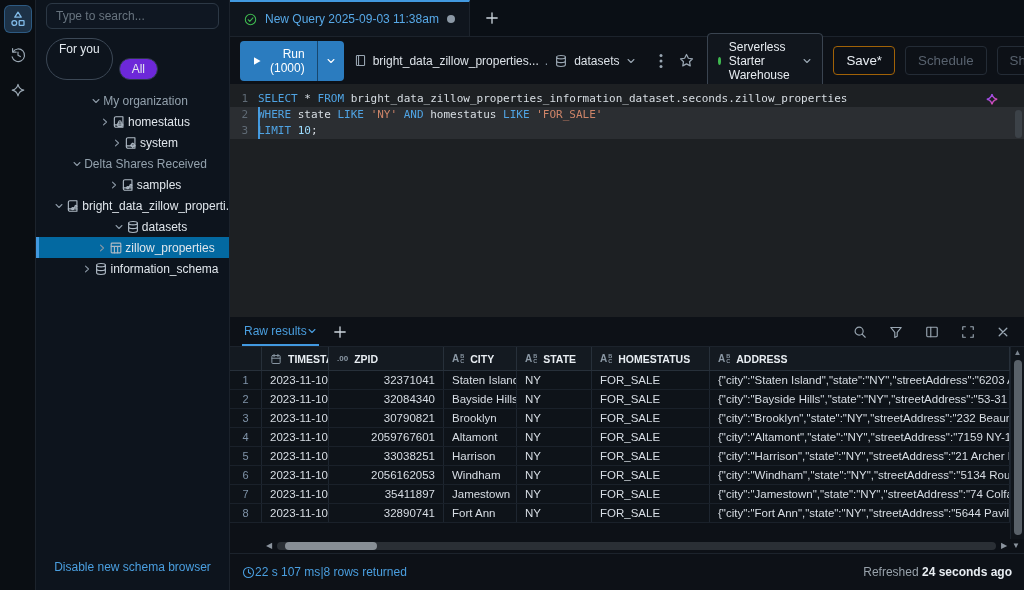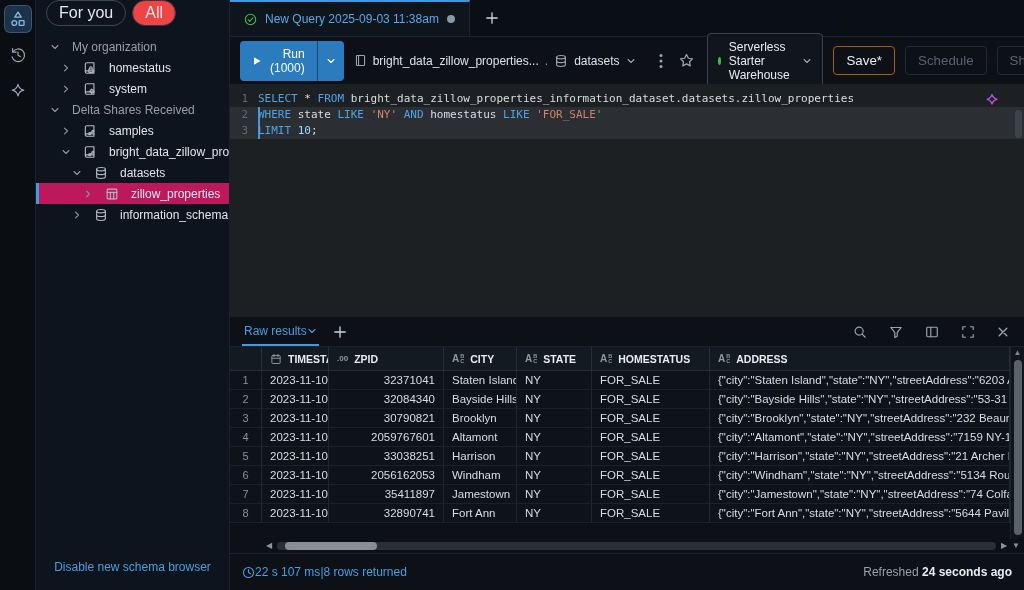--- a/index.html
+++ b/index.html
@@ -20,30 +20,30 @@
   .sidebar { width:194px; background:#0d141d; border-right:1px solid #1c232c;
              display:flex; flex-direction:column; flex:none;}
   .sb-header { display:flex; align-items:center; gap:10px; padding:9px 10px 6px;}
   .sb-title { font-weight:bold; font-size:13px; color:#e8edf2; flex:1;}
   .sb-hicon { color:#9aa7b3; cursor:pointer; }
   .sb-search { padding:3px 10px 9px; }
   .sb-search input { width:100%; background:#0f1722; border:1px solid #2c3845; border-radius:6px;
                      color:#dce2e8; padding:5px 9px; font-size:12px; font-family:inherit; outline:none;}
   .sb-search input::placeholder { color:#68747f; }
   .pills { display:flex; gap:6px; padding:0 10px 10px; }
-  .pill { border-radius:999px; padding:3px 12px; font-size:16px; color:#e2e8ee;
+  .pill { border-radius:999px; padding:3px 12px; font-size:12px; color:#e2e8ee;
           border:1px solid #3c4856; cursor:pointer;}
-  .pill.active { background:#ef4444; border-color:#2e3947; }
+  .pill.active { background:#6d28d9; border-color:#2e3947;margin-top:20px; }
   .tree { flex:1; overflow:hidden; }
-  .tree-row { display:flex; align-items:center; height:21px; gap:12px; position:relative;
-              color:#e0e6ec; cursor:pointer; white-space:nowrap; overflow:hidden;}
+  .tree-row { display:flex; align-items:center; height:21px; gap:2px; position:relative;
+              color:#e0e6ec; cursor:pointer; white-space:nowrap; overflow:hidden;justify-content:center;}
   .tree-row.section { color:#93a1ad; }
   .tree-row .chev { color:#8b98a5; display:flex; flex:none;}
   .tree-row .ticon { color:#aeb9c4; display:flex; flex:none;}
-  .tree-row.selected { background:#be185d; }
+  .tree-row.selected { background:#0369a1; }
   .tree-row.selected::before { content:""; position:absolute; left:0; top:0; bottom:0; width:3px; background:#4299e0; }
   .sb-footer { padding:12px 8px 16px; text-align:center; }
   .sb-link { color:#4a9fe0; cursor:pointer; }
   
   .main { flex:1; min-width:0; display:flex; flex-direction:column; }
   .tabbar { height:37px; background:#0a0f15; border-bottom:1px solid #1c232c; display:flex; align-items:stretch; flex:none;}
   .tab { display:flex; align-items:center; gap:8px; padding:0 14px; background:#0f151d;
          border-top:2px solid #4299e0; border-right:1px solid #1c232c; color:#57a9e8; cursor:pointer;}
   .tab-dot { width:8px; height:8px; border-radius:50%; background:#8b98a5; }
   .tab-add { width:44px; display:flex; align-items:center; justify-content:center; color:#cdd6de; cursor:pointer;}
@@ -138,20 +138,23 @@
       <div class="rail-btn">
         <span>
           <svg width="18" height="18" viewBox="0 0 20 20" fill="none" stroke="currentColor" stroke-width="1.3" stroke-linecap="round" stroke-linejoin="round">
             <path d="M10 2.6c.8 3.7 2.7 5.6 6.4 6.4-3.7.8-5.6 2.7-6.4 6.4-.8-3.7-2.7-5.6-6.4-6.4 3.7-.8 5.6-2.7 6.4-6.4z"></path>
           </svg>
         </span>
       </div>
     </div>
 
   <div class="sidebar">
+    <div class="sb-search">
+      <input type="text" placeholder="Type to search..." style="">
+    </div>
     <div class="pills">
       <span class="pill">For you</span>
       <span class="pill active">All</span>
     </div>
     <div class="tree" id="tree">
         <div class="tree-row section" style="padding-left: 14px;">
           <span class="chev">
             <svg width="10" height="10" viewBox="0 0 12 12" fill="none" stroke="currentColor" stroke-width="1.3" stroke-linecap="round" stroke-linejoin="round">
               <path d="M2.5 4.2L6 7.8l3.5-3.6"></path>
             </svg>
@@ -369,21 +372,21 @@
       </div>
       <button class="btn">Save*</button>
       <button class="btn disabled">Schedule</button>
       <button class="btn disabled">Share</button>
     </div>
 
     <div class="editor" id="editor">
       <div id="editor-lines">
           <div class="line">
             <span class="gut">1</span>
-            <span class="code"><span class="tok-kw">SELECT </span><span class="tok-op">* </span><span class="tok-kw">FROM </span><span class="tok-id">bright_data_zillow_properties_information_dataset.datasets.zillow_properties</span></span>
+            <span class="code"><span class="tok-kw">SELECT </span><span class="tok-op">* </span><span class="tok-kw">FROM </span><span class="tok-id">bright_data_zillow_properties_information_dataset.seconds.zillow_properties</span></span>
           </div>
           <div class="line hl">
             <span class="gut">2</span>
             <span class="code"><span class="tok-kw">WHERE </span><span class="tok-id">state </span><span class="tok-kw">LIKE </span><span class="tok-str">'NY' </span><span class="tok-kw">AND </span><span class="tok-id">homestatus </span><span class="tok-kw">LIKE </span><span class="tok-str">'FOR_SALE'</span></span>
           </div>
           <div class="line hl">
             <span class="gut">3</span>
             <span class="code"><span class="tok-kw">LIMIT </span><span class="tok-num">10</span><span class="tok-id">;</span></span>
           </div>
         </div>

